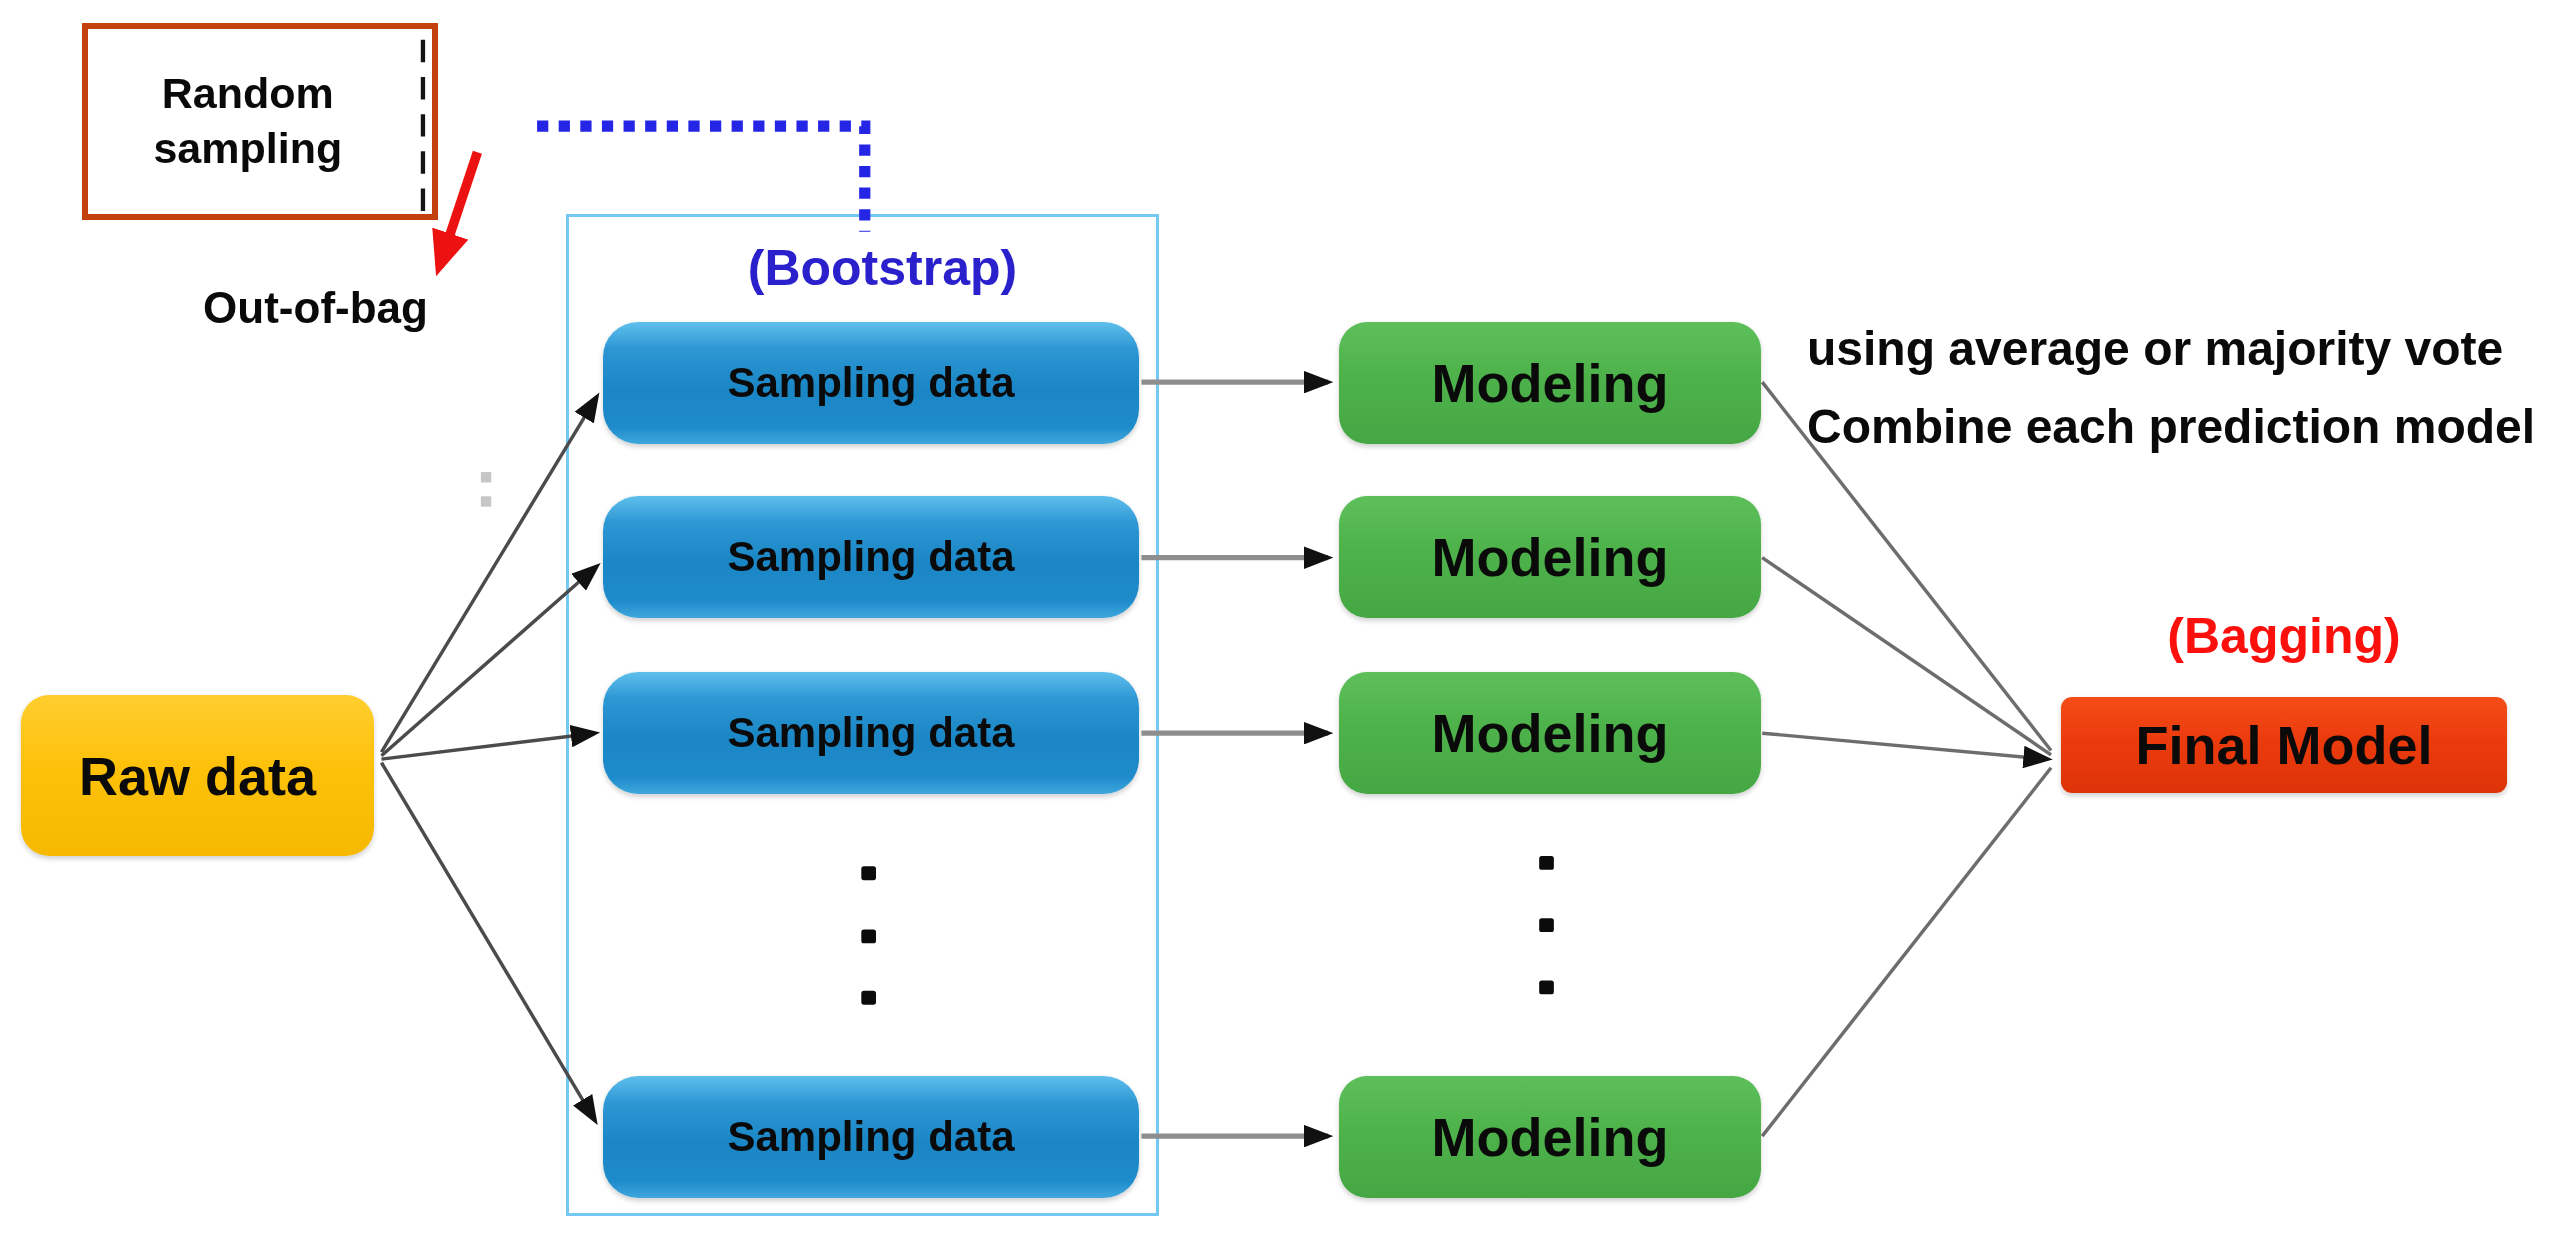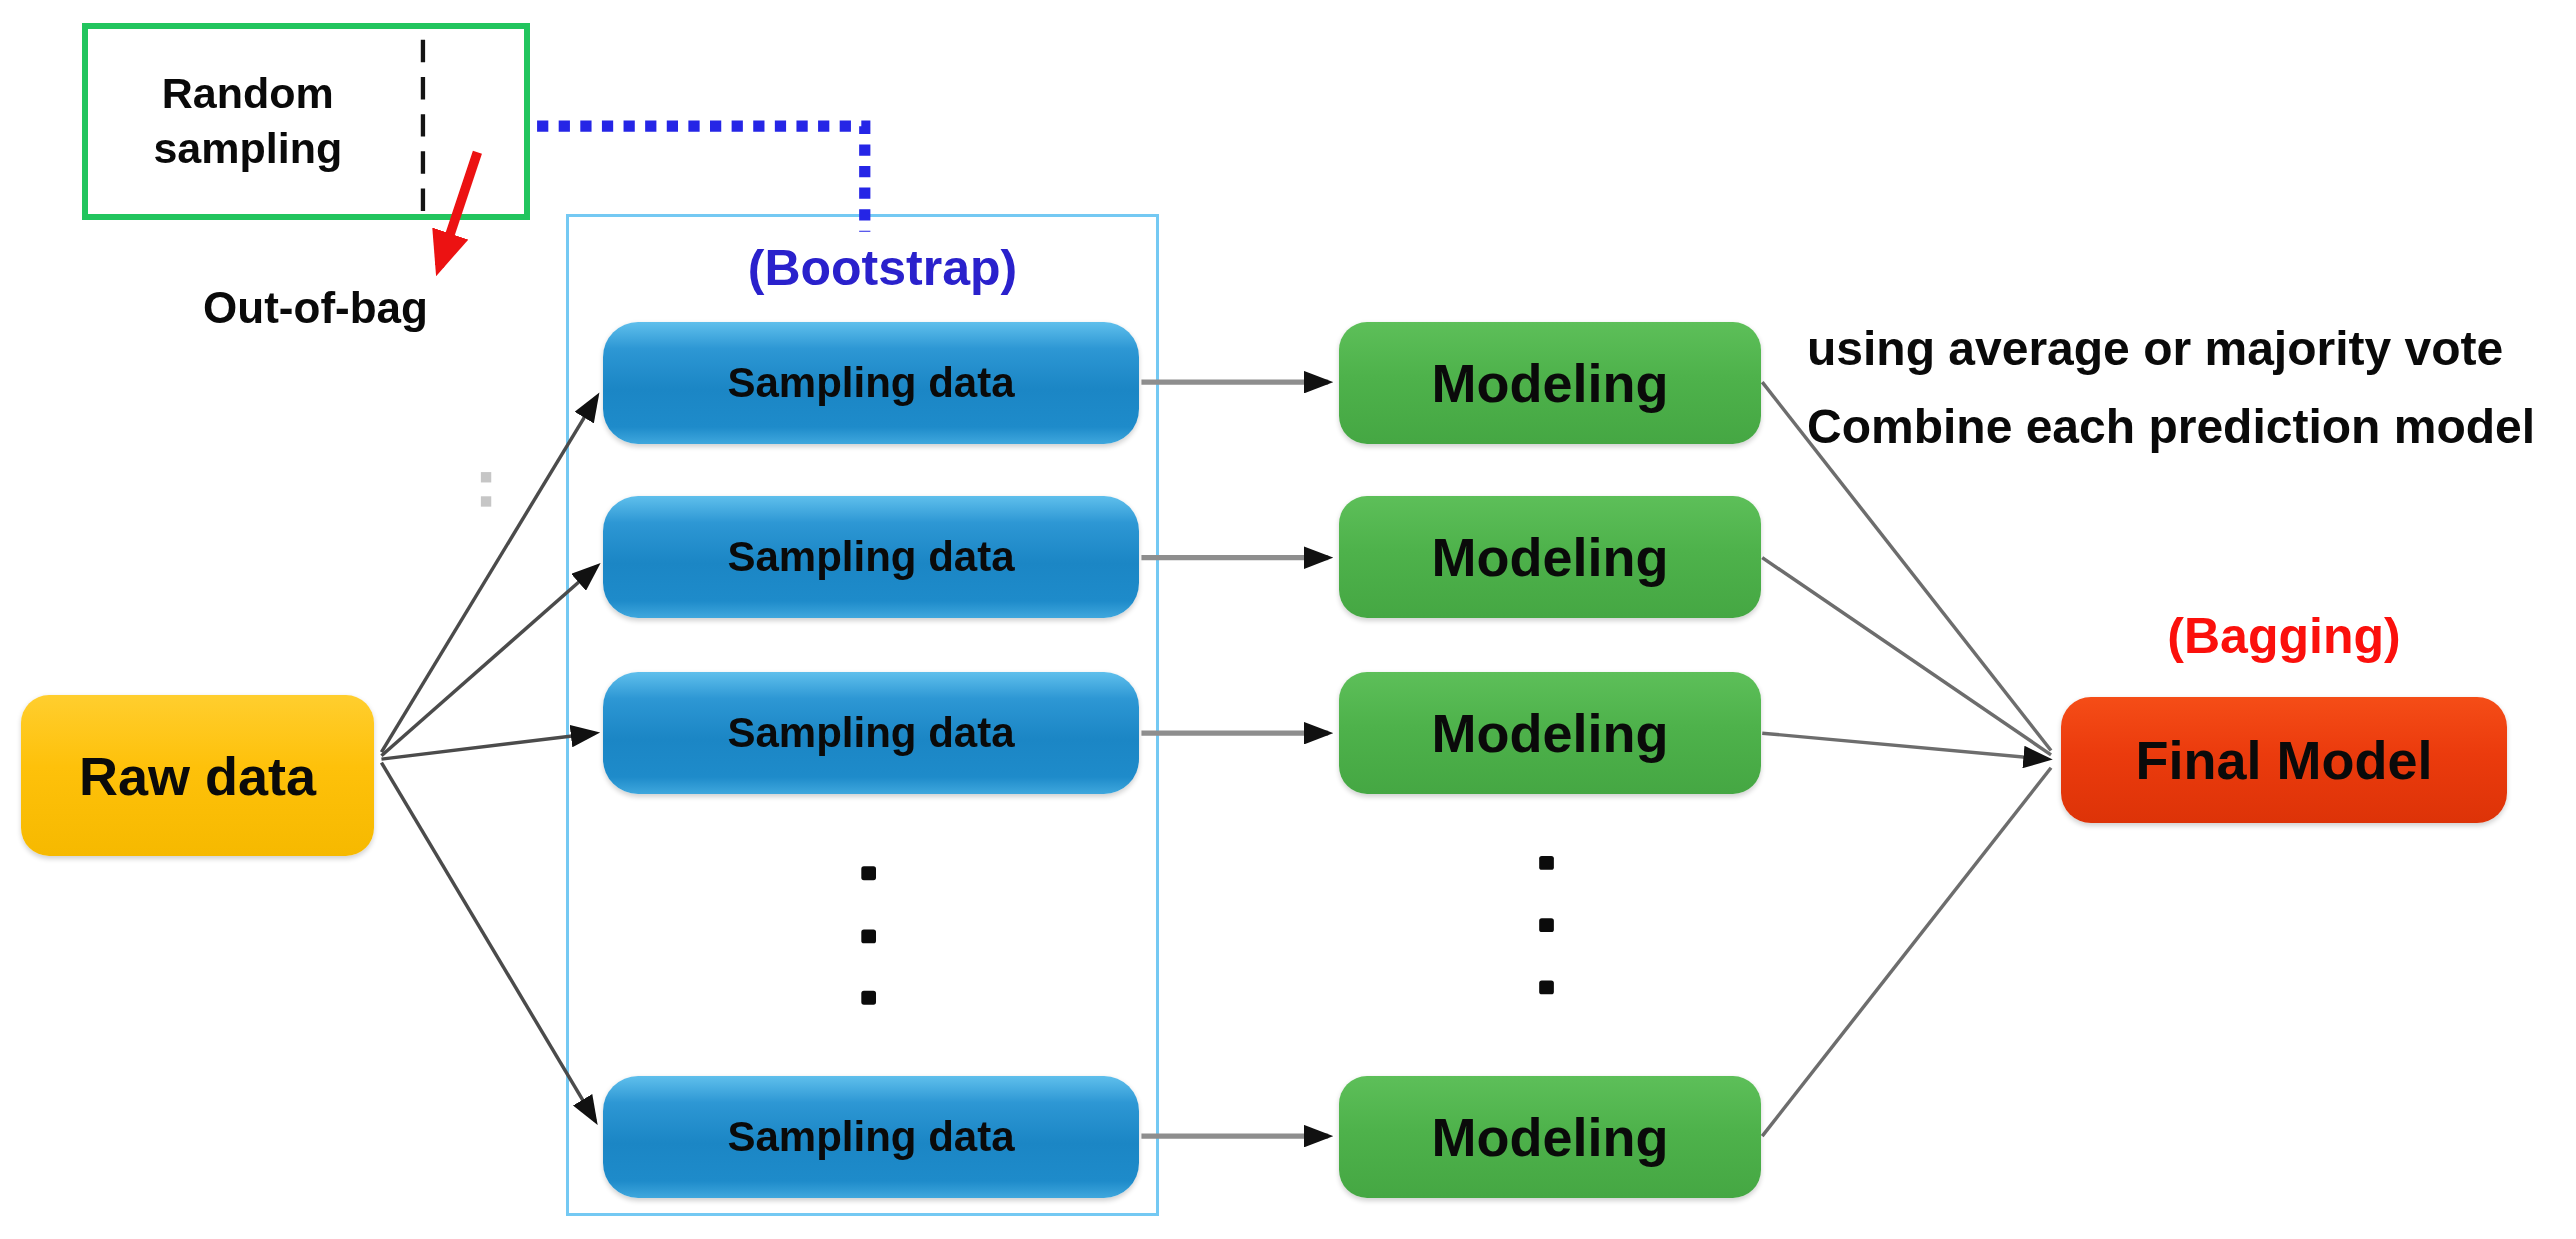--- a/index.html
+++ b/index.html
@@ -29,22 +29,22 @@
     justify-content: center;
     font-weight: bold;
     color: #0a0a0a;
     z-index: 2;
     box-sizing: border-box;
     text-align: center;
   }
   
   .random-box {
     left: 82px; top: 22.5px;
-    width: 448px; height: 197px;
-    border: 6px solid #22c55e;
+    width: 356px; height: 197px;
+    border: 6px solid #c2410c;
     background: #ffffff;
     z-index: 0;
   }
   .random-label {
     position: absolute;
     left: 17.3px; top: 0;
     width: 285px; height: 185px;
     display: flex;
     align-items: center;
     justify-content: center;
@@ -108,22 +108,22 @@
   .box-raw {
     left: 21px; top: 695px;
     width: 353px; height: 161px;
     border-radius: 28px;
     background: linear-gradient(180deg, #ffce2e 0%, #fec10a 45%, #f6b900 100%);
     font-size: 54px;
     box-shadow: 0 2.6px 5.2px rgba(0,0,0,0.18);
   }
   .box-final {
     left: 2061px; top: 697px;
-    width: 446px; height: 126px;
-    border-radius: 30px;
+    width: 446px; height: 96px;
+    border-radius: 11px;
     background: linear-gradient(180deg, #f54d17 0%, #eb3b0d 45%, #dd3308 100%);
     font-size: 54px;
     box-shadow: 0 2.6px 5.2px rgba(0,0,0,0.18);
   }
   
   .combine-note {
     position: absolute;
     left: 1807px; top: 310px;
     width: 769px;
     font-size: 48px;

